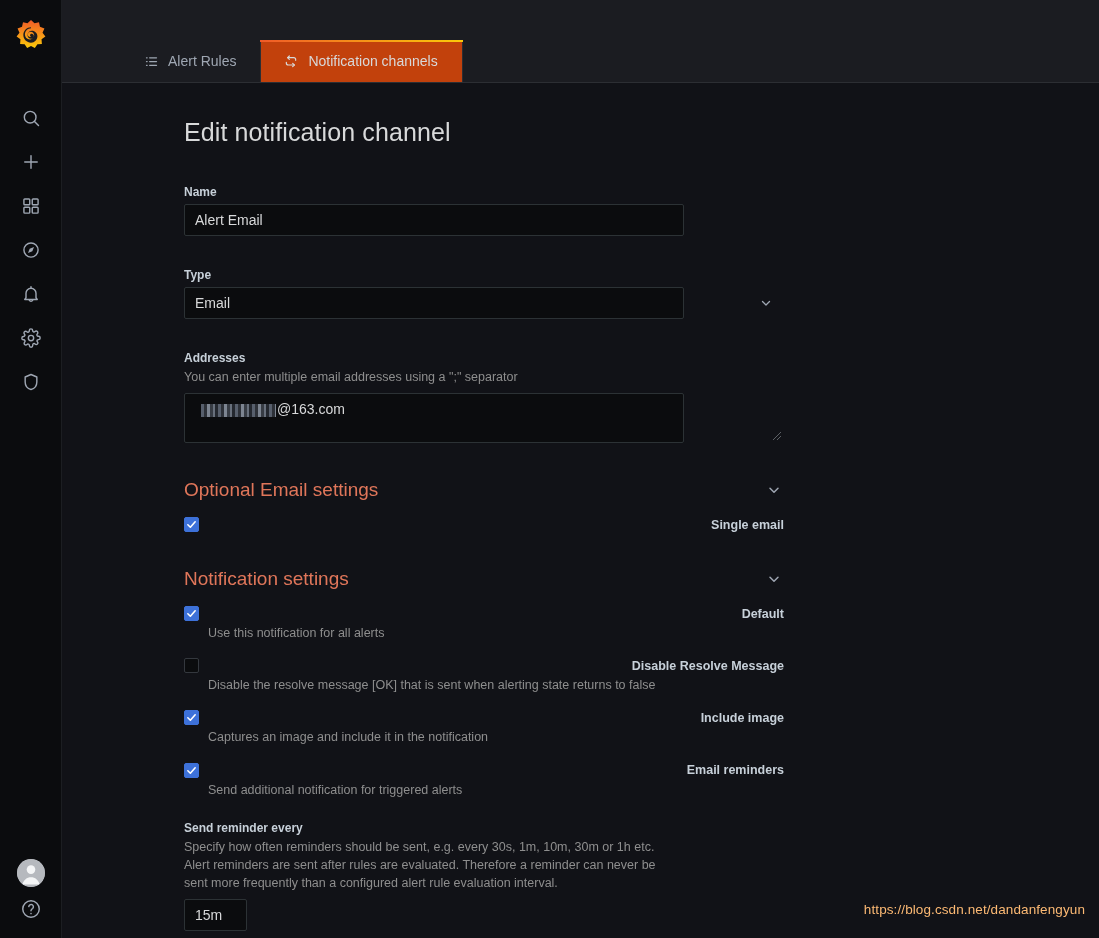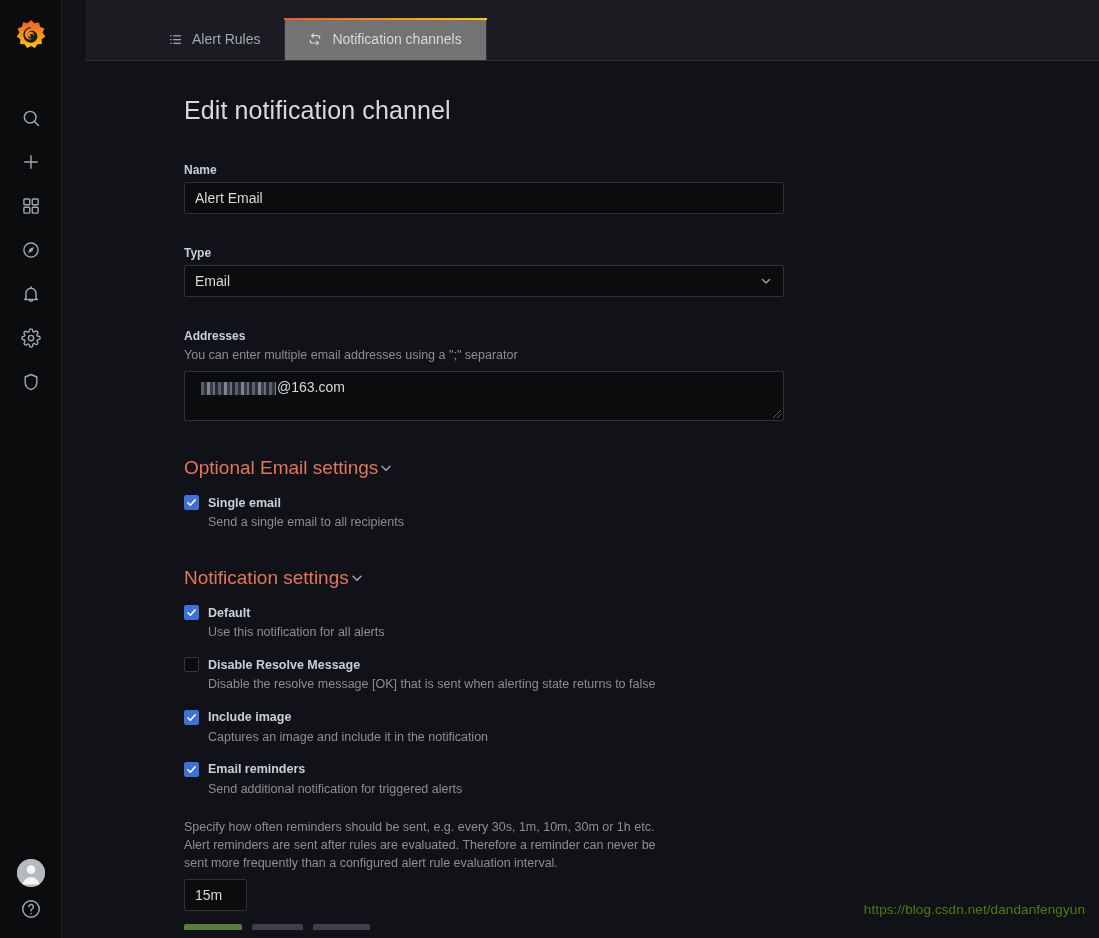--- a/index.html
+++ b/index.html
@@ -58,45 +58,44 @@
   .main {
     flex: 1 1 auto;
     height: 938px;
     background: #111217;
     position: relative;
     overflow: hidden;
   }
 
   
   .topbar {
-    height: 61px;
+    height: 83px;
     background: #1b1c21;
     border-bottom: 1px solid #2c2e33;
     display: flex; align-items: flex-end;
     padding-left: 60px;
     position: relative;
-    margin-left: 24px;
   }
   .tabs { display: flex; align-items: flex-end; height: 100%; }
   .tab {
     position: relative;
     display: flex; align-items: center; gap: 9px;
     height: 42px;
     padding: 0 24px 0 22px;
     font-size: 14px;
     color: #9fa7b3;
     cursor: pointer;
     background: transparent;
     border: none;
     font-family: "Liberation Sans", sans-serif;
     white-space: nowrap;
   }
   .tab.active {
     color: #d8d9da;
-    background: #737373;
+    background: #c2410c;
     border-left: 1px solid #2c2e33;
     border-right: 1px solid #2c2e33;
   }
   .tab.active::before {
     content: "";
     position: absolute; left: -1px; right: -1px; top: 0;
     height: 2px;
     background: linear-gradient(90deg, #f05a28 0%, #fbca0a 100%);
   }
   .tab-icon { display: flex; align-items: center; color: inherit; }
@@ -125,21 +124,21 @@
     margin-bottom: 5px;
   }
   .field-desc {
     display: block;
     font-size: 12.5px;
     color: #8e8e8e;
     margin: -2px 0 7px 0;
     line-height: 1.45;
   }
   .text-input, .select-input, .textarea-input {
-    width: 600px;
+    width: 500px;
     background: #0b0c0e;
     border: 1px solid #2c3235;
     border-radius: 2px;
     color: #d8d9da;
     font-size: 14px;
     font-family: "Liberation Sans", sans-serif;
     padding: 0 10px;
     height: 32px;
     line-height: 30px;
     outline: none;
@@ -185,35 +184,35 @@
   }
   .resize-grip {
     position: absolute; right: 2px; bottom: 2px;
     width: 12px; height: 12px;
     pointer-events: none; opacity: .55;
   }
 
   
   .section-header {
     width: 600px;
-    display: flex; align-items: center; justify-content: flex-start;
+    display: flex; align-items: center; justify-content: space-between;
     margin: 36px 0 16px 0;
     cursor: pointer;
   }
   .section-title {
     font-size: 19px;
     font-weight: 400;
     color: #e0765a;
     margin: 0;
   }
   .section-chevron { color: #9fa7b3; display: flex; padding-right: 2px; }
 
   
   .check-row { margin-bottom: 16px; width: 600px; }
-  .check-line { display: flex; align-items: center; gap: 9px; }
+  .check-line { display: flex; align-items: center; gap: 20px; justify-content: space-between; }
   .checkbox {
     width: 15px; height: 15px;
     border-radius: 2px;
     flex: 0 0 15px;
     display: flex; align-items: center; justify-content: center;
     cursor: pointer;
   }
   .checkbox.on { background: #3d71d9; border: 1px solid #3d71d9; }
   .checkbox.off { background: #0b0c0e; border: 1px solid #34383e; }
   .checkbox svg { display: block; }
@@ -228,21 +227,21 @@
   }
 
   .reminder-block { margin-top: 22px; width: 600px; }
   .reminder-desc { width: 490px; }
 
   
   .watermark {
     position: absolute;
     right: 14px; bottom: 21px;
     font-size: 13.5px;
-    color: #4d7c0f;
+    color: #fdba74;
     letter-spacing: .1px;
     z-index: 20;
     font-family: "Liberation Sans", sans-serif;
   }
 
   
   .bottom-buttons {
     position: absolute;
     left: 122px; bottom: -26px;
     display: flex; gap: 10px;
@@ -428,21 +427,20 @@
 
       <div class="check-row">
         <div class="check-line">
           <span class="checkbox on">
             <svg width="11" height="11" viewBox="0 0 24 24" fill="none" stroke="#ffffff" stroke-width="3.4" stroke-linecap="round" stroke-linejoin="round">
               <polyline points="4,12.5 9.5,18 20,6"></polyline>
             </svg>
           </span>
           <span class="check-label">Single email</span>
         </div>
-        <div class="check-desc">Send a single email to all recipients</div>
       </div>
 
       <div class="section-header">
         <h2 class="section-title">Notification settings</h2>
         <span class="section-chevron">
           <svg width="16" height="16" viewBox="0 0 24 24" fill="none" stroke="currentColor" stroke-width="2.2" stroke-linecap="round" stroke-linejoin="round">
             <polyline points="6,9.5 12,15.5 18,9.5"></polyline>
           </svg>
         </span>
       </div>
@@ -485,20 +483,21 @@
             <svg width="11" height="11" viewBox="0 0 24 24" fill="none" stroke="#ffffff" stroke-width="3.4" stroke-linecap="round" stroke-linejoin="round">
               <polyline points="4,12.5 9.5,18 20,6"></polyline>
             </svg>
           </span>
           <span class="check-label">Email reminders</span>
         </div>
         <div class="check-desc">Send additional notification for triggered alerts</div>
       </div>
 
       <div class="reminder-block">
+        <label class="field-label">Send reminder every</label>
         <span class="field-desc reminder-desc">Specify how often reminders should be sent, e.g. every 30s, 1m, 10m, 30m or 1h etc. Alert reminders are sent after rules are evaluated. Therefore a reminder can never be sent more frequently than a configured alert rule evaluation interval.</span>
         <input class="text-input small" type="text" value="15m" style="">
       </div>
 
       <div class="bottom-buttons">
         <button class="btn btn-primary">Save</button>
         <button class="btn btn-secondary">Test</button>
         <button class="btn btn-secondary">Back</button>
       </div>
 

